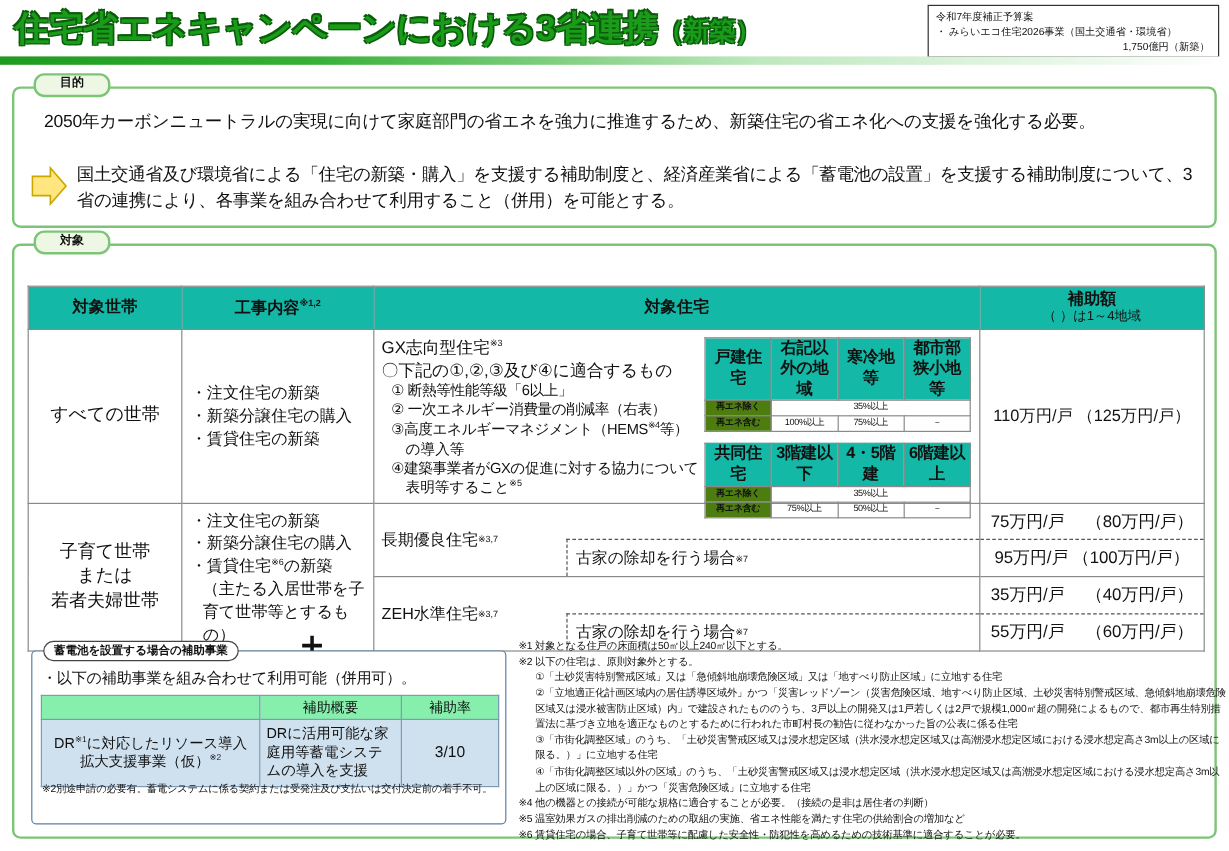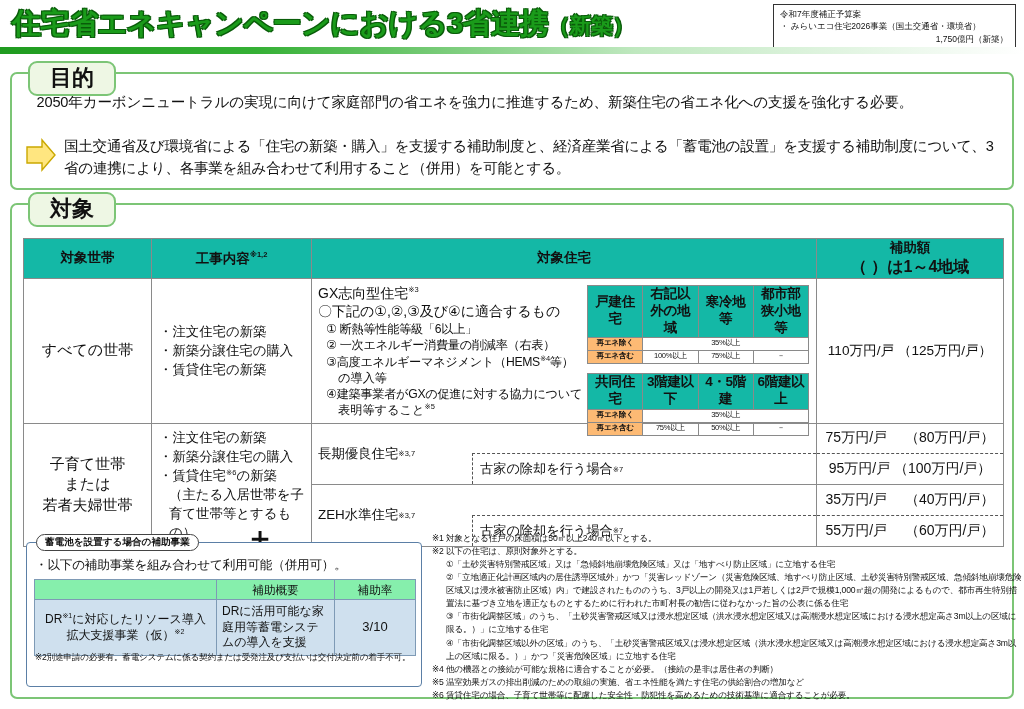--- a/index.html
+++ b/index.html
@@ -46,21 +46,21 @@
     border:2.5px solid #7cc576;
     border-radius:7px;
     background:#fff;
   }
   .panel-tab {
     position:absolute; top:-13px; left:16px;
     background:#eef7e4;
     border:2px solid #7cc576;
     border-radius:9px;
     padding:1px 20px 2px 20px;
-    font-size:22px; font-weight:bold; color:#111;
+    font-size:10px; font-weight:bold; color:#111;
     line-height:1.25;
   }
 
   
   #purpose-panel { left:10px; top:72px; width:1004px; height:118px; }
   #purpose-body { padding:18px 12px 0 10px; font-size:14.6px; line-height:1.5; }
   #purpose-p1 { text-indent:1em; letter-spacing:-0.2px; }
   #purpose-arrow {
     position:absolute; left:14px; top:64px; width:30px; height:34px;
   }
@@ -92,21 +92,21 @@
     vertical-align:middle;
   }
   #main-table thead th {
     background:#14b8a6;
     font-size:13.5px; font-weight:bold;
     text-align:center;
     height:36px;
     line-height:1.25;
   }
   #main-table thead th .sup { font-size:7.5px; vertical-align:super; }
-  #main-table thead th .sub-line { font-size:16px; font-weight:bold; display:block; }
+  #main-table thead th .sub-line { font-size:11px; font-weight:normal; display:block; }
 
   .col-a { width:128px; }
   .col-b { width:160px; }
   .col-c { width:505px; }
   .col-d { width:187px; }
 
   td.household {
     text-align:center; font-size:15px; line-height:1.38;
   }
   td.work { font-size:13.4px; line-height:1.42; padding:4px 3px 4px 7px; }
@@ -127,21 +127,21 @@
     border-collapse:collapse; width:222px; table-layout:fixed;
     margin-bottom:9px;
   }
   table.mini td, table.mini th {
     border:1px solid #555; font-size:7.6px; text-align:center;
     height:13px; padding:0 1px; line-height:1.1;
     letter-spacing:-0.3px;
   }
   table.mini thead th { background:#dde9cf; font-weight:bold; }
   table.mini thead th:first-child { background:#dde9cf; }
-  table.mini tbody td:first-child { background:#fdba74; font-weight:bold; }
+  table.mini tbody td:first-child { background:#4d7c0f; font-weight:bold; }
 
   
   td.house-split { padding:0; height:50px; }
   .hs-wrap { display:flex; height:100%; align-items:stretch; }
   .hs-name {
     width:160px; display:flex; align-items:center;
     font-size:13.4px; padding-left:6px;
   }
   .hs-name .sup { font-size:7.5px; vertical-align:super; }
   .hs-right { flex:1; display:flex; flex-direction:column; }

